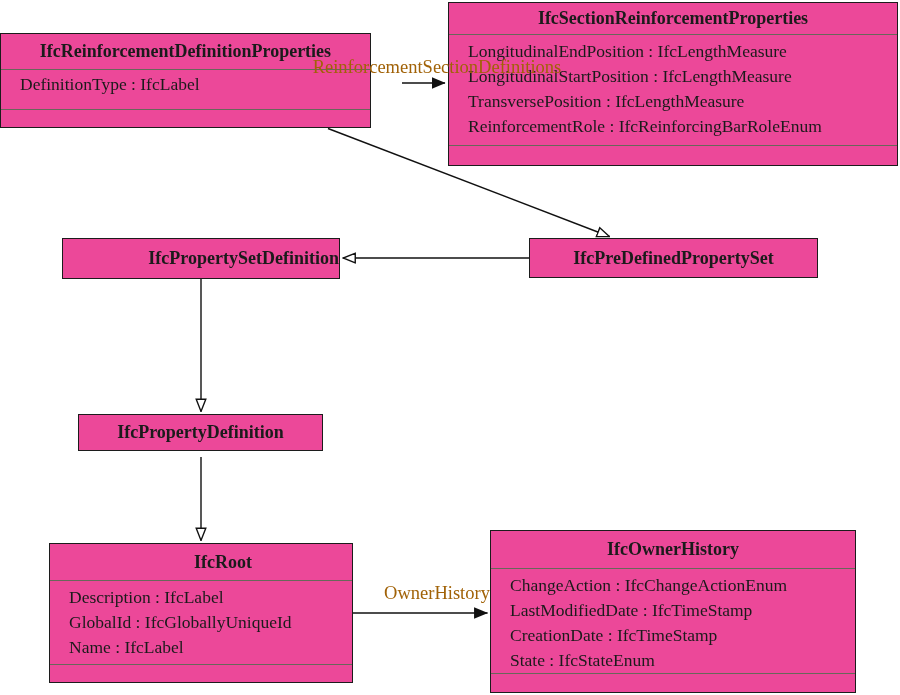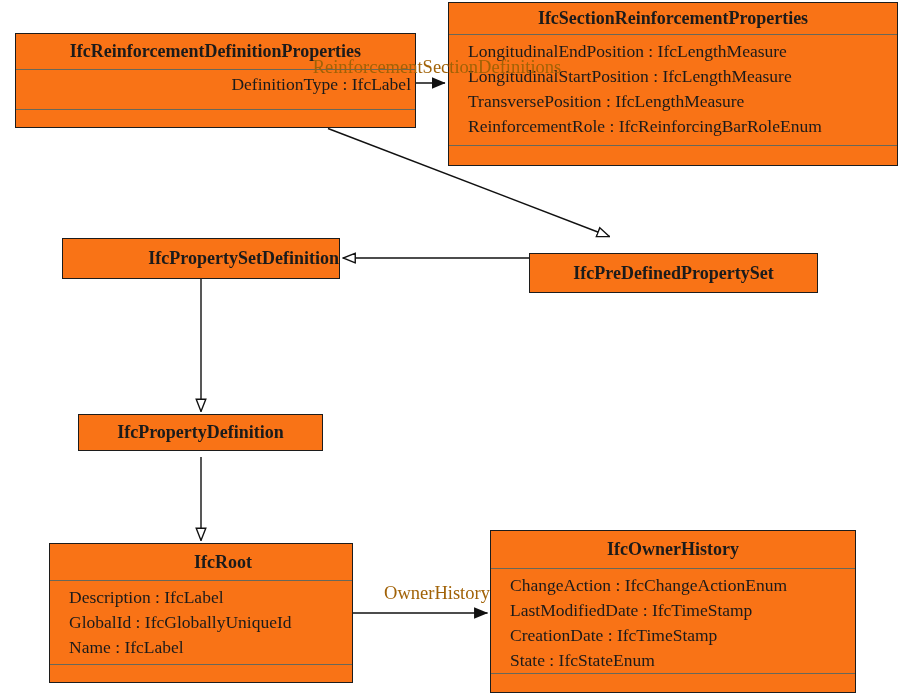--- a/index.html
+++ b/index.html
@@ -12,21 +12,21 @@
     overflow: hidden;
   }
   svg.edges {
     position: absolute;
     left: 0; top: 0;
     width: 900px; height: 695px;
     z-index: 1;
   }
   .cls {
     position: absolute;
-    background: #f97316;
+    background: #ec4899;
     border: 1.5px solid #1c1c1c;
     box-sizing: border-box;
     display: flex;
     flex-direction: column;
     z-index: 2;
   }
   .cls-title {
     flex: 0 0 auto;
     box-sizing: border-box;
     font-weight: bold;
@@ -78,44 +78,44 @@
     <path d="M328,128.5 L609.5,236.5" stroke="#111111" stroke-width="1.4" fill="none" marker-end="url(#arrowOpen)"></path>
     <path d="M529,258 L343,258" stroke="#111111" stroke-width="1.4" fill="none" marker-end="url(#arrowOpen)"></path>
     <path d="M201,279 L201,411.5" stroke="#111111" stroke-width="1.4" fill="none" marker-end="url(#arrowOpen)"></path>
     <path d="M201,457 L201,540.5" stroke="#111111" stroke-width="1.4" fill="none" marker-end="url(#arrowOpen)"></path>
     <path d="M353,613 L487.5,613" stroke="#111111" stroke-width="1.4" fill="none" marker-end="url(#arrowFilled)"></path>
   </svg>
 
   <div class="edge-label" style="left:437px; top:57px;">ReinforcementSectionDefinitions</div>
   <div class="edge-label" style="left:437px; top:583px;">OwnerHistory</div>
 
-  <div class="cls three" style="left:15px; top:33px; width:401px; height:95px;">
+  <div class="cls three" style="left:0; top:33px; width:371px; height:95px;">
     <div class="cls-title" style="height:36px;">IfcReinforcementDefinitionProperties</div>
-    <div class="cls-attrs" style="height:39px; padding-top:2px;text-align:right;">
+    <div class="cls-attrs" style="height:39px; padding-top:2px;">
       <div class="attr">DefinitionType : IfcLabel</div>
     </div>
     <div class="cls-empty"></div>
   </div>
 
   <div class="cls three" style="left:448px; top:2px; width:450px; height:164px;">
     <div class="cls-title" style="height:32px;">IfcSectionReinforcementProperties</div>
     <div class="cls-attrs" style="height:110px;">
       <div class="attr">LongitudinalEndPosition : IfcLengthMeasure</div>
       <div class="attr">LongitudinalStartPosition : IfcLengthMeasure</div>
       <div class="attr">TransversePosition : IfcLengthMeasure</div>
       <div class="attr">ReinforcementRole : IfcReinforcingBarRoleEnum</div>
     </div>
     <div class="cls-empty"></div>
   </div>
 
   <div class="cls single" style="left:62px; top:238px; width:278px; height:41px;align-items:flex-end;">
     <div class="cls-title">IfcPropertySetDefinition</div>
   </div>
 
-  <div class="cls single" style="left:529px; top:238px; width:289px; height:40px;margin-top:15px;">
+  <div class="cls single" style="left:529px; top:238px; width:289px; height:40px;">
     <div class="cls-title">IfcPreDefinedPropertySet</div>
   </div>
 
   <div class="cls single" style="left:78px; top:414px; width:245px; height:37px;">
     <div class="cls-title">IfcPropertyDefinition</div>
   </div>
 
   <div class="cls three" style="left:49px; top:543px; width:304px; height:140px;">
     <div class="cls-title" style="height:37px;padding-left:44px;">IfcRoot</div>
     <div class="cls-attrs" style="height:83px;">

